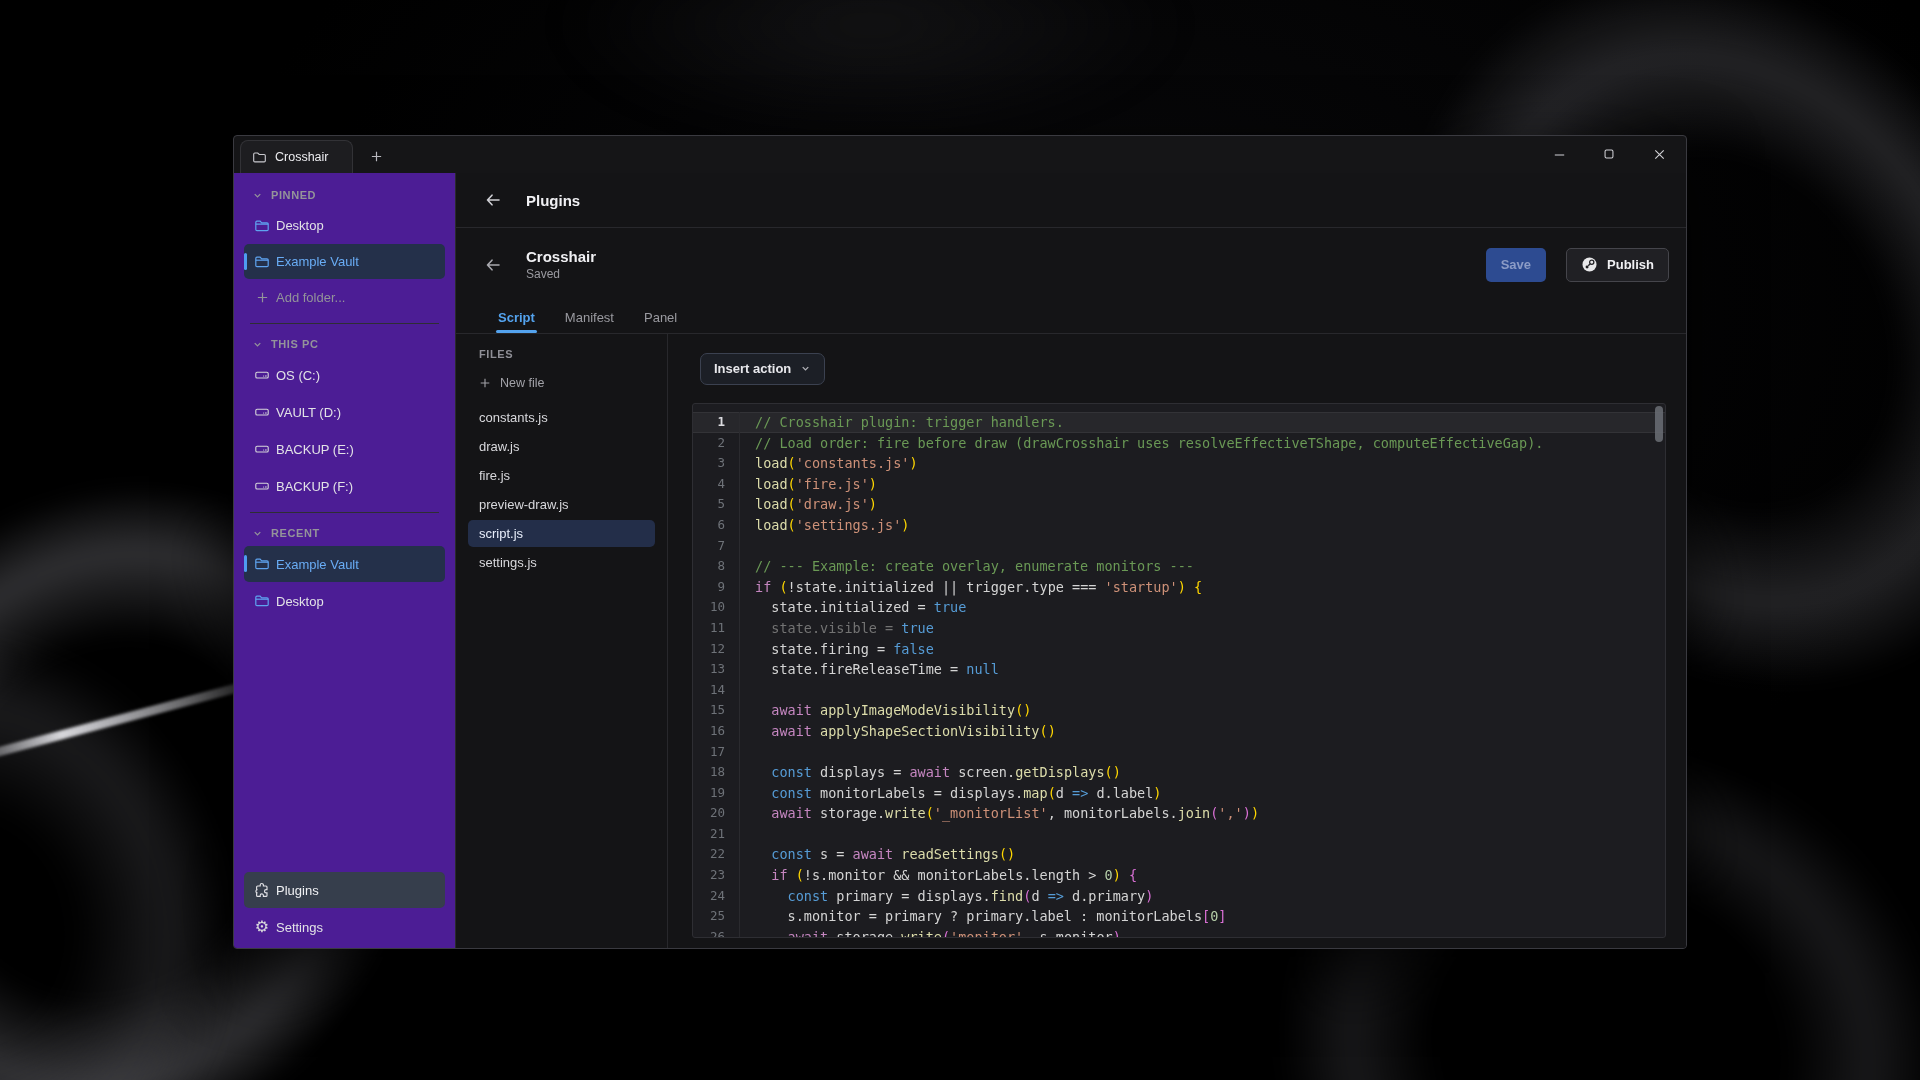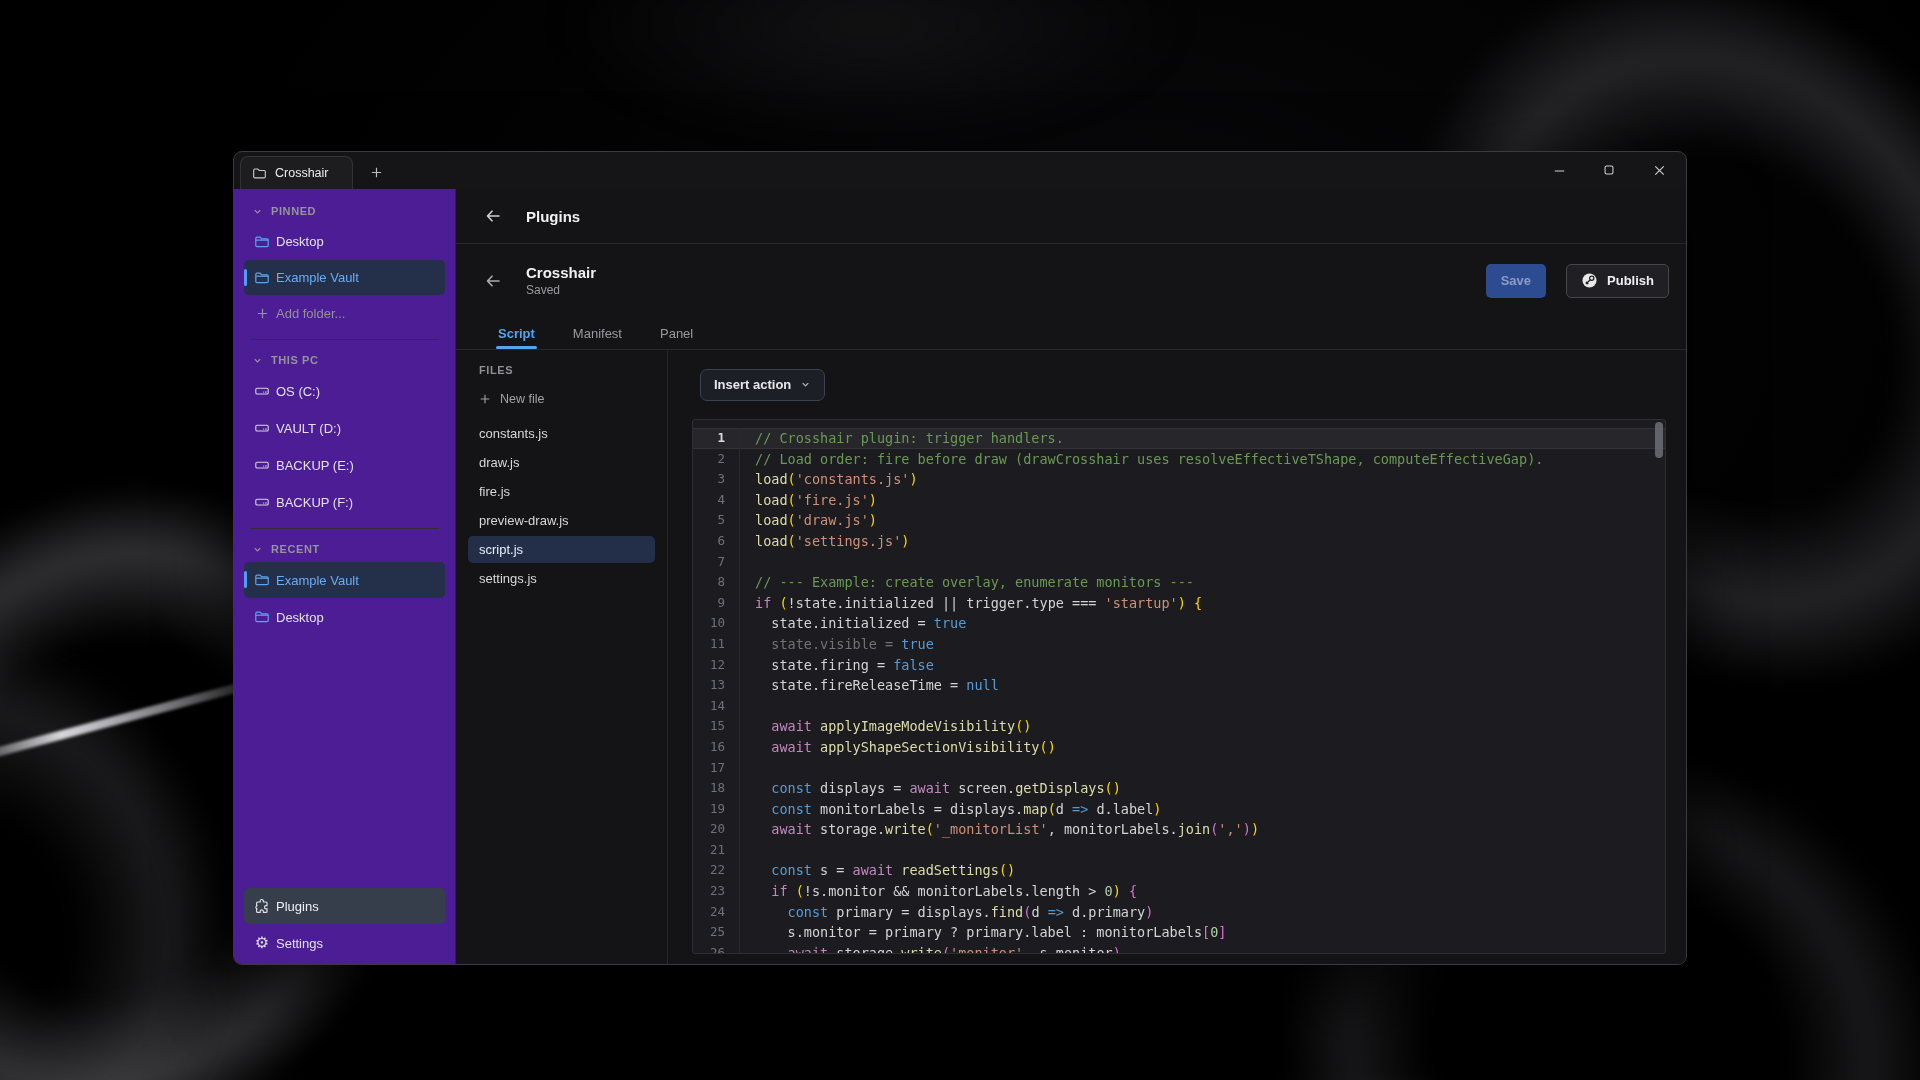--- a/index.html
+++ b/index.html
@@ -21,22 +21,22 @@
          background:radial-gradient(closest-side, rgba(0,0,0,0) 34%, rgba(105,105,112,0.32) 52%, rgba(0,0,0,0) 68%);
          transform:rotate(-32deg); filter:blur(9px); }
   .sw3 { right:-140px; bottom:-380px; width:900px; height:820px;
          background:radial-gradient(closest-side, rgba(0,0,0,0) 40%, rgba(80,80,86,0.30) 58%, rgba(0,0,0,0) 74%);
          transform:rotate(18deg); filter:blur(12px); }
   .sw4 { left:420px; top:-140px; width:900px; height:330px;
          background:radial-gradient(closest-side, rgba(60,60,64,0.25), rgba(0,0,0,0) 70%);
          filter:blur(18px); }
 
   
-  .window { position:absolute; left:233px; top:151px; width:1454px; height:814px;
-            background:#151517; border:1px solid #3a3a40; border-radius:9px;
+  .window { position:absolute; left:233px; top:135px; width:1454px; height:814px;
+            background:#151517; border:1px solid #3a3a40; border-radius:4px;
             box-shadow:0 24px 70px rgba(0,0,0,0.75); overflow:hidden; color:#e4e4e8; }
 
   
   .titlebar { height:37px; display:flex; align-items:flex-end; position:relative; }
   .tab { margin-left:6px; width:113px; height:33px; background:#1d1d20; border:1px solid #323236; border-bottom:none;
          border-radius:8px 8px 0 0; display:flex; align-items:center; gap:8px; padding:0 10px; }
   .tab-label { font-size:12.5px; color:#ececef; }
   .newtab { width:30px; height:26px; margin-left:8px; margin-bottom:4px; border-radius:5px; display:flex; align-items:center; justify-content:center; color:#b9b9bf; }
   .wincontrols { position:absolute; right:2px; top:0; height:36px; display:flex; }
   .wbtn { width:50px; height:36px; display:flex; align-items:center; justify-content:center; color:#d2d2d7; }
@@ -66,21 +66,21 @@
   .page-title { font-size:15px; font-weight:600; color:#f0f0f3; }
   .row2 { height:73px; display:flex; align-items:center; gap:18px; padding:0 17px 0 22px; flex:none; }
   .plugin-titles { display:flex; flex-direction:column; gap:2px; }
   .plugin-name { font-size:15px; font-weight:700; color:#f0f0f3; }
   .plugin-status { font-size:12px; color:#9a9aa0; }
   .hdr-actions { margin-left:auto; display:flex; gap:20px; align-items:center; }
   .btn-save { min-width:50px; height:34px; padding:0 15px; border-radius:5px; background:#2d4b91; color:#8c9cc6;
               font-size:13px; font-weight:600; display:flex; align-items:center; justify-content:center; }
   .btn-publish { height:34px; padding:0 14px; border-radius:5px; background:#202024; border:1px solid #45454b;
               color:#f0f0f3; font-size:13px; font-weight:600; display:flex; align-items:center; gap:9px; }
-  .tabsrow { height:33px; display:flex; gap:34px; padding-left:40px; border-bottom:1px solid #28282c; flex:none; }
+  .tabsrow { height:33px; display:flex; gap:26px; padding-left:40px; border-bottom:1px solid #28282c; flex:none; }
   .tabitem { font-size:13px; color:#9a9aa0; display:flex; align-items:center; position:relative; padding:0 2px; }
   .tabitem.active { color:#54a3ee; font-weight:600; }
   .tabitem.active::after { content:""; position:absolute; left:0; right:0; bottom:0; height:3px; border-radius:2px; background:#54a3ee; }
 
   .content { flex:1; display:flex; min-height:0; }
 
   
   .files-panel { width:212px; border-right:1px solid #28282c; padding:14px 12px 0 12px; flex:none; }
   .files-header { font-size:11px; font-weight:bold; letter-spacing:0.6px; color:#8f8f96; padding:0 11px; margin-bottom:10px; }
   .newfile { height:26px; display:flex; align-items:center; gap:9px; padding:0 11px; color:#a2a2a8; font-size:12.5px; margin-bottom:8px; }

